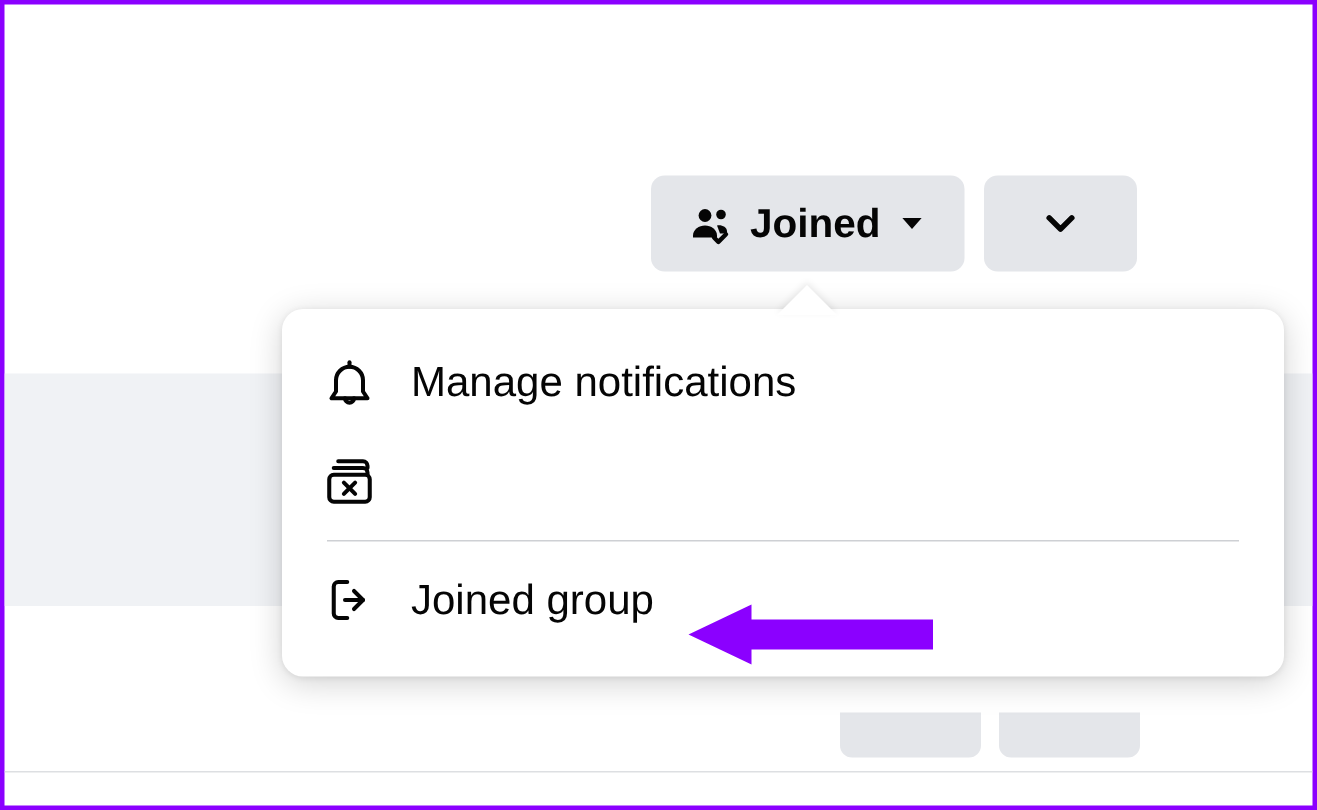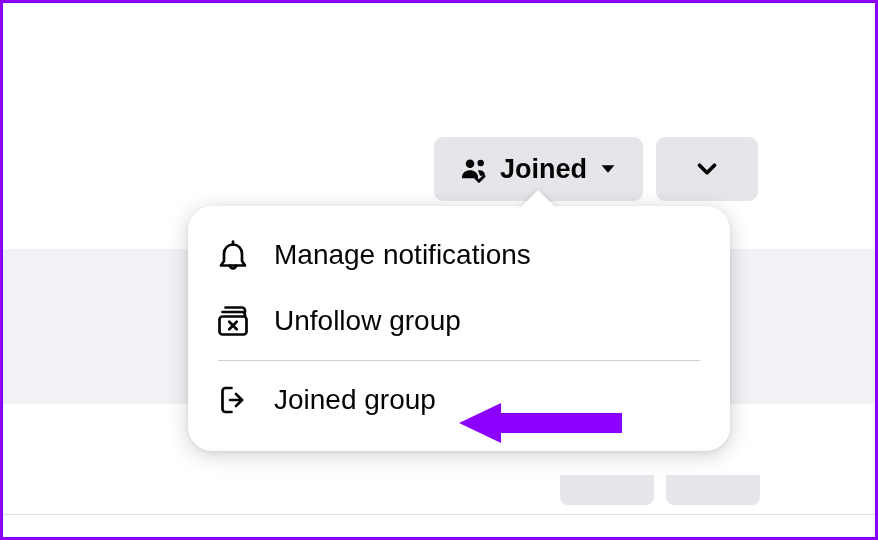--- a/index.html
+++ b/index.html
@@ -23,21 +23,21 @@
     .bottom-divider {
       position: absolute;
       bottom: 22px;
       left: 0;
       width: 100%;
       height: 1px;
       background: #dddfe2;
     }
     .button-row {
       position: absolute;
-      top: 134px;
+      top: 114px;
       right: 117px;
       display: flex;
       gap: 13px;
     }
     .btn {
       background: #e4e6ea;
       border: none;
       border-radius: 9px;
       display: flex;
       align-items: center;
@@ -56,23 +56,23 @@
       width: 102px;
       height: 64px;
     }
     .icon-group svg, .btn-chevron svg, .caret-down svg {
       display: block;
     }
     .dropdown {
       position: absolute;
       top: 203px;
       left: 185px;
-      width: 542px;
+      width: 668px;
       background: #fff;
-      border-radius: 24px;
+      border-radius: 14px;
       box-shadow: 0 4px 22px rgba(0,0,0,0.18), 0 1px 4px rgba(0,0,0,0.08);
       padding: 16px 14px 18px;
     }
     .dropdown::before {
       content: "";
       position: absolute;
       top: -16px;
       left: 330px;
       width: 0; height: 0;
       border-left: 20px solid transparent;
@@ -177,21 +177,20 @@
   <div class="menu-item">
     <span class="menu-icon">
       <svg width="36" height="36" viewBox="0 0 24 24" fill="none" stroke="#050505" stroke-width="1.8" stroke-linecap="round" stroke-linejoin="round">
         <path d="M7 3h11a2 2 0 012 2v1"></path>
         <path d="M5 6h13a2 2 0 012 2v1"></path>
         <rect x="3" y="9" width="18" height="12" rx="2"></rect>
         <line x1="9.5" y1="12.5" x2="14.5" y2="17.5"></line>
         <line x1="14.5" y1="12.5" x2="9.5" y2="17.5"></line>
       </svg>
     </span>
-    <span class="menu-item-label">Unfollow group</span>
   </div>
   <div class="menu-divider"></div>
   <div class="menu-item">
     <span class="menu-icon">
       <svg width="36" height="36" viewBox="0 0 24 24" fill="none" stroke="#050505" stroke-width="1.8" stroke-linecap="round" stroke-linejoin="round">
         <path d="M11 4H7a2 2 0 00-2 2v12a2 2 0 002 2h4"></path>
         <path d="M14 8l4 4-4 4"></path>
         <line x1="18" y1="12" x2="10" y2="12"></line>
       </svg>
     </span>

